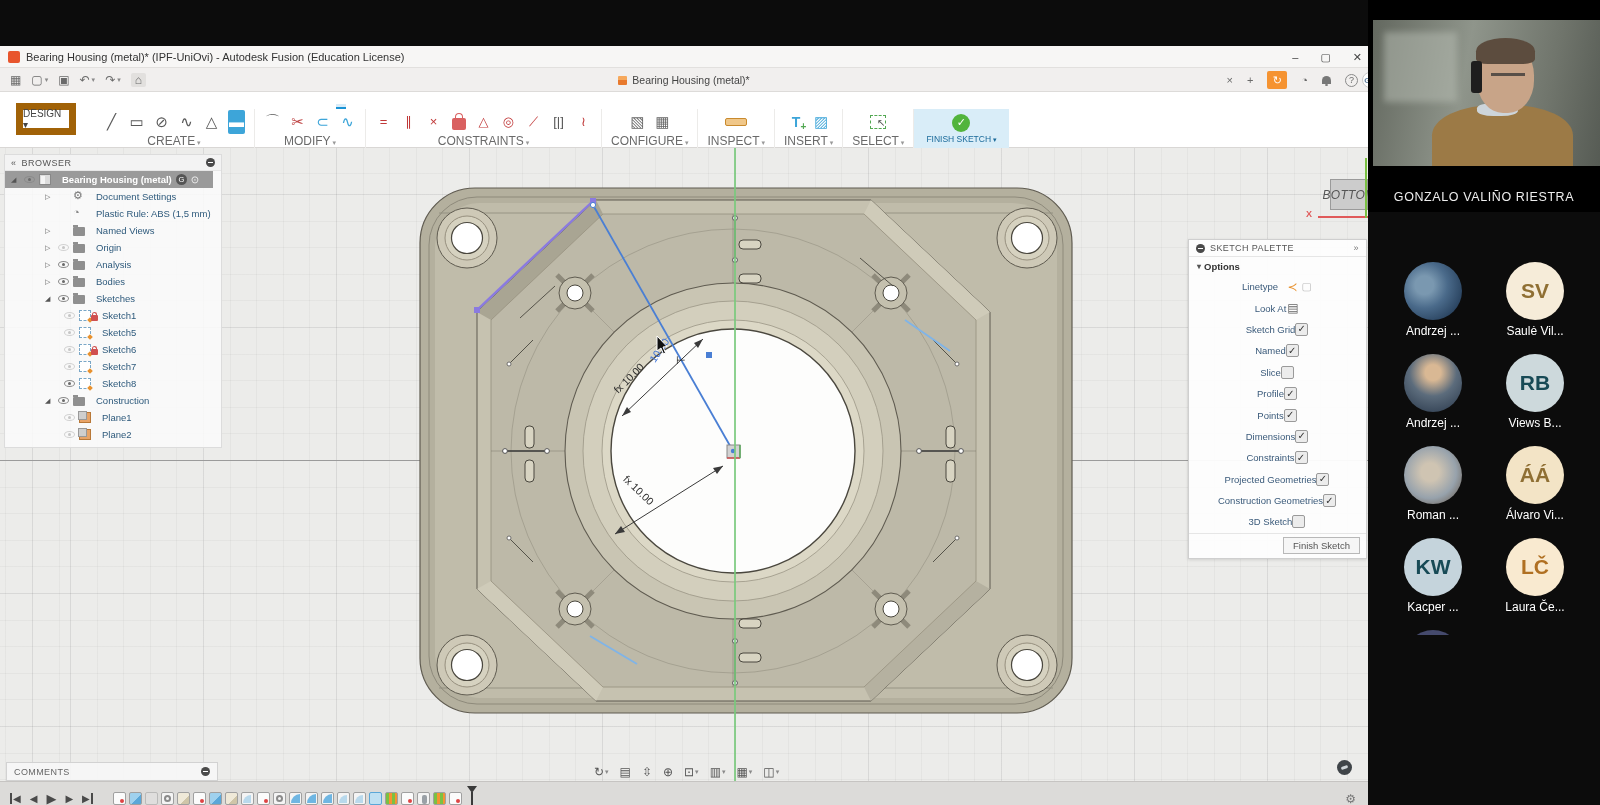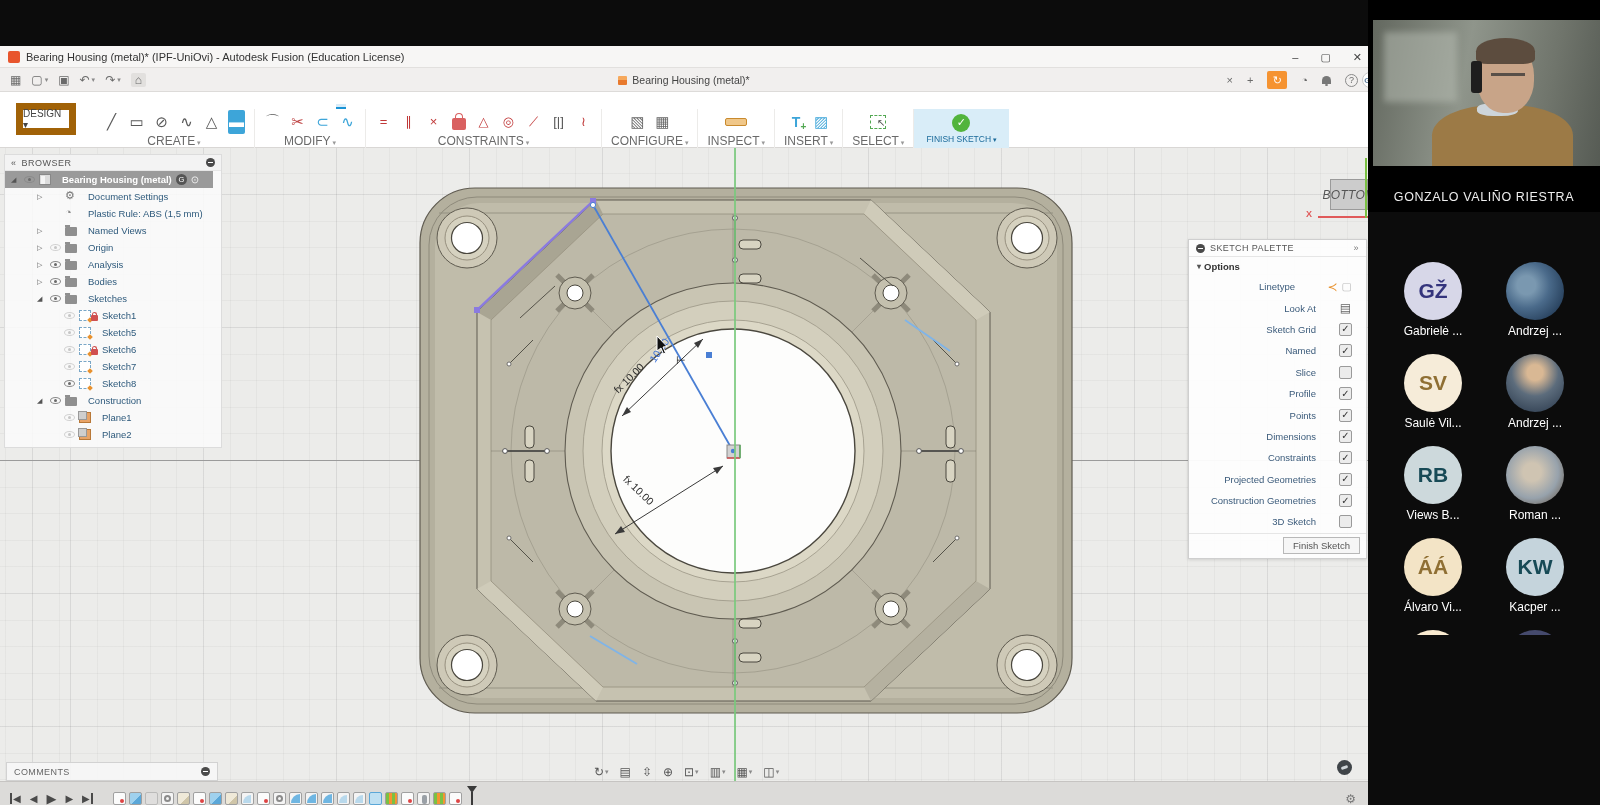--- a/index.html
+++ b/index.html
@@ -77,21 +77,21 @@
   .feedback-dot{position:absolute;left:1337px;top:612px;width:15px;height:15px;border-radius:50%;background:#3f4448;}
   .feedback-dot::after{content:"";position:absolute;left:4px;top:6px;width:7px;height:3px;background:#cfd4d8;border-radius:2px;transform:rotate(-20deg);}
 
   
   .browser{position:absolute;left:4px;top:6px;width:218px;background:rgba(251,251,251,.85);border:1px solid #dcdcdc;padding-bottom:4px;}
   .bheader{height:16px;display:flex;align-items:center;gap:5px;padding:0 6px;font-size:9px;color:#555;letter-spacing:.5px;border-bottom:1px solid #e6e6e6;background:rgba(242,242,242,.9);}
   .bheader .sp{flex:1;}
   .round-dark{width:9px;height:9px;border-radius:50%;background:#4a4a4a;position:relative;}
   .round-dark::after{content:"";position:absolute;left:2px;top:4px;width:5px;height:1px;background:#fff;}
   .brow{height:17px;display:flex;align-items:center;gap:4px;font-size:9.5px;color:#2e5a7c;padding-left:6px;}
-  .brow.ind1{padding-left:32px;}
+  .brow.ind1{padding-left:40px;}
   .brow.ind2{padding-left:46px;}
   .brow.rootrow{background:#9a9a9a;color:#fff;margin-right:8px;}
   .exp{width:9px;font-size:7px;color:#555;flex:0 0 auto;}
   .exp-closed::before{content:"▷";}
   .exp-open::before{content:"◢";}
   .exp-none{visibility:hidden;}
   .eye{width:11px;height:7px;border:1px solid #8a8a8a;border-radius:50%;position:relative;flex:0 0 auto;}
   .eye::after{content:"";position:absolute;left:3px;top:1px;width:3px;height:3px;background:#6a6a6a;border-radius:50%;}
   .eye-off{opacity:.35;}
   .eye-none{visibility:hidden;}
@@ -115,21 +115,21 @@
   .badge2{font-size:10px;color:#eee;}
   .rootrow .blabel{font-weight:bold;}
 
   
   .palette{position:absolute;left:1188px;top:91px;width:179px;background:rgba(253,253,253,.96);border:1px solid #cfcfcf;box-shadow:0 1px 3px rgba(0,0,0,.12);}
   .pheader{height:17px;display:flex;align-items:center;gap:5px;padding:0 7px;font-size:9px;color:#555;letter-spacing:.4px;border-bottom:1px solid #e6e6e6;}
   .pheader .sp{flex:1;}
   .pheader .pin{color:#777;font-size:9px;}
   .psection{height:19px;display:flex;align-items:center;padding-left:8px;font-size:9.5px;font-weight:bold;color:#333;}
   .psection::before{content:"▾ ";font-size:8px;color:#555;margin-right:3px;}
-  .prow{height:21.4px;display:flex;align-items:center;justify-content:flex-end;padding:0 14px 0 13px;font-size:9.5px;color:#3a5a7a;gap:23px;}
+  .prow{height:21.4px;display:flex;align-items:center;justify-content:center;padding:0 14px 0 13px;font-size:9.5px;color:#3a5a7a;}
   .ctl{width:13px;height:13px;display:flex;align-items:center;justify-content:center;}
   .ctl-on,.ctl-off{border:1px solid #9a9a9a;background:#ececec;border-radius:2px;}
   .ctl-on::before{content:"✓";font-size:10px;color:#333;line-height:1;}
   .ctl-linetype{width:34px;justify-content:flex-end;gap:4px;}
   .ctl-linetype::before{content:"≺";color:#e8912d;font-size:12px;}
   .ctl-linetype::after{content:"▢";color:#bbb;font-size:11px;}
   .ctl-camera::before{content:"▤";color:#666;font-size:12px;}
   .pfooter{height:25px;border-top:1px solid #e6e6e6;display:flex;justify-content:flex-end;align-items:center;padding:0 6px;}
   .fsbtn{font-size:9.5px;color:#555;border:1px solid #b8b8b8;background:#f6f6f6;padding:2px 9px;}
 
@@ -844,26 +844,20 @@
         <div class="collar"></div>
         <div class="person-head"></div>
         <div class="hair"></div>
         <div class="glasses"></div>
         <div class="headset"></div>
       </div>
       <div class="vname">GONZALO VALIÑO RIESTRA</div>
     </div>
     <div class="pgrid">
 
-    <div class="participant">
-          <div class="avatar" style="background: rgb(215, 215, 232); color: rgb(52, 52, 124);">
-            <span>GŽ</span>
-          </div>
-          <div class="pname">Gabrielė ...</div>
-        </div>
         <div class="participant">
           <div class="avatar photo-a">
             <span></span>
           </div>
           <div class="pname">Andrzej ...</div>
         </div>
         <div class="participant">
           <div class="avatar" style="background: rgb(246, 236, 217); color: rgb(143, 111, 51);">
             <span>SV</span>
           </div>

